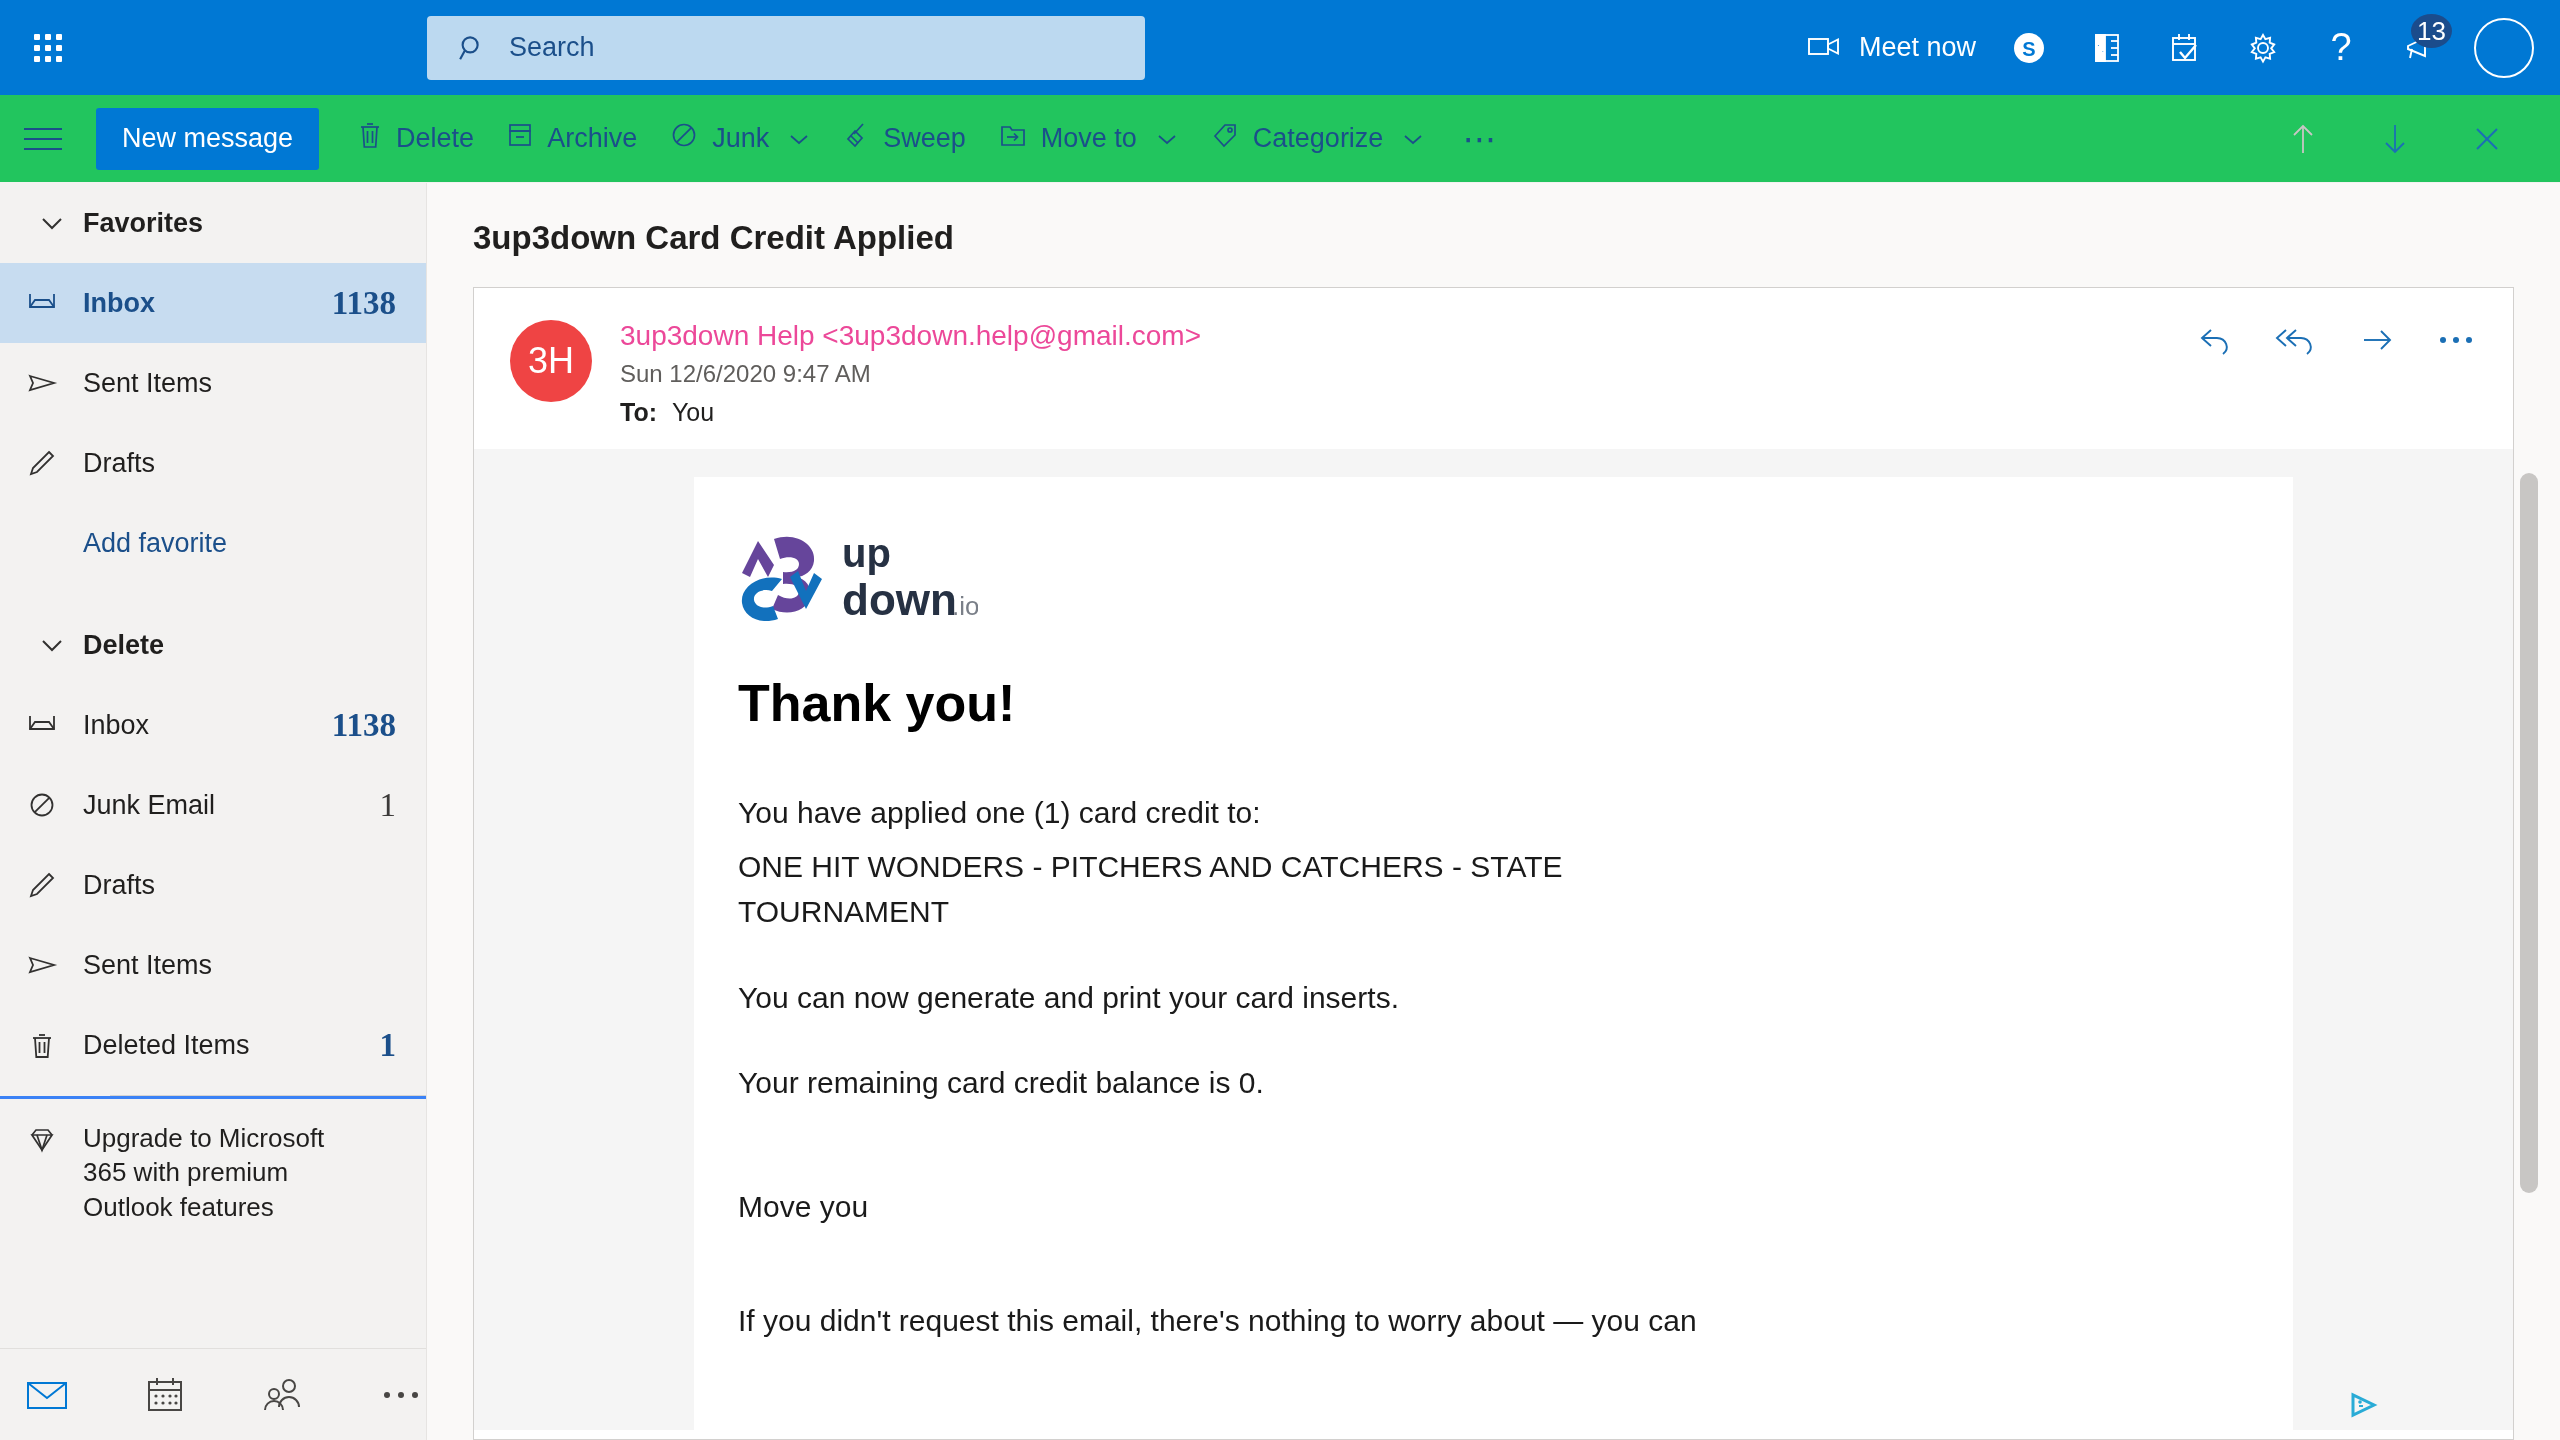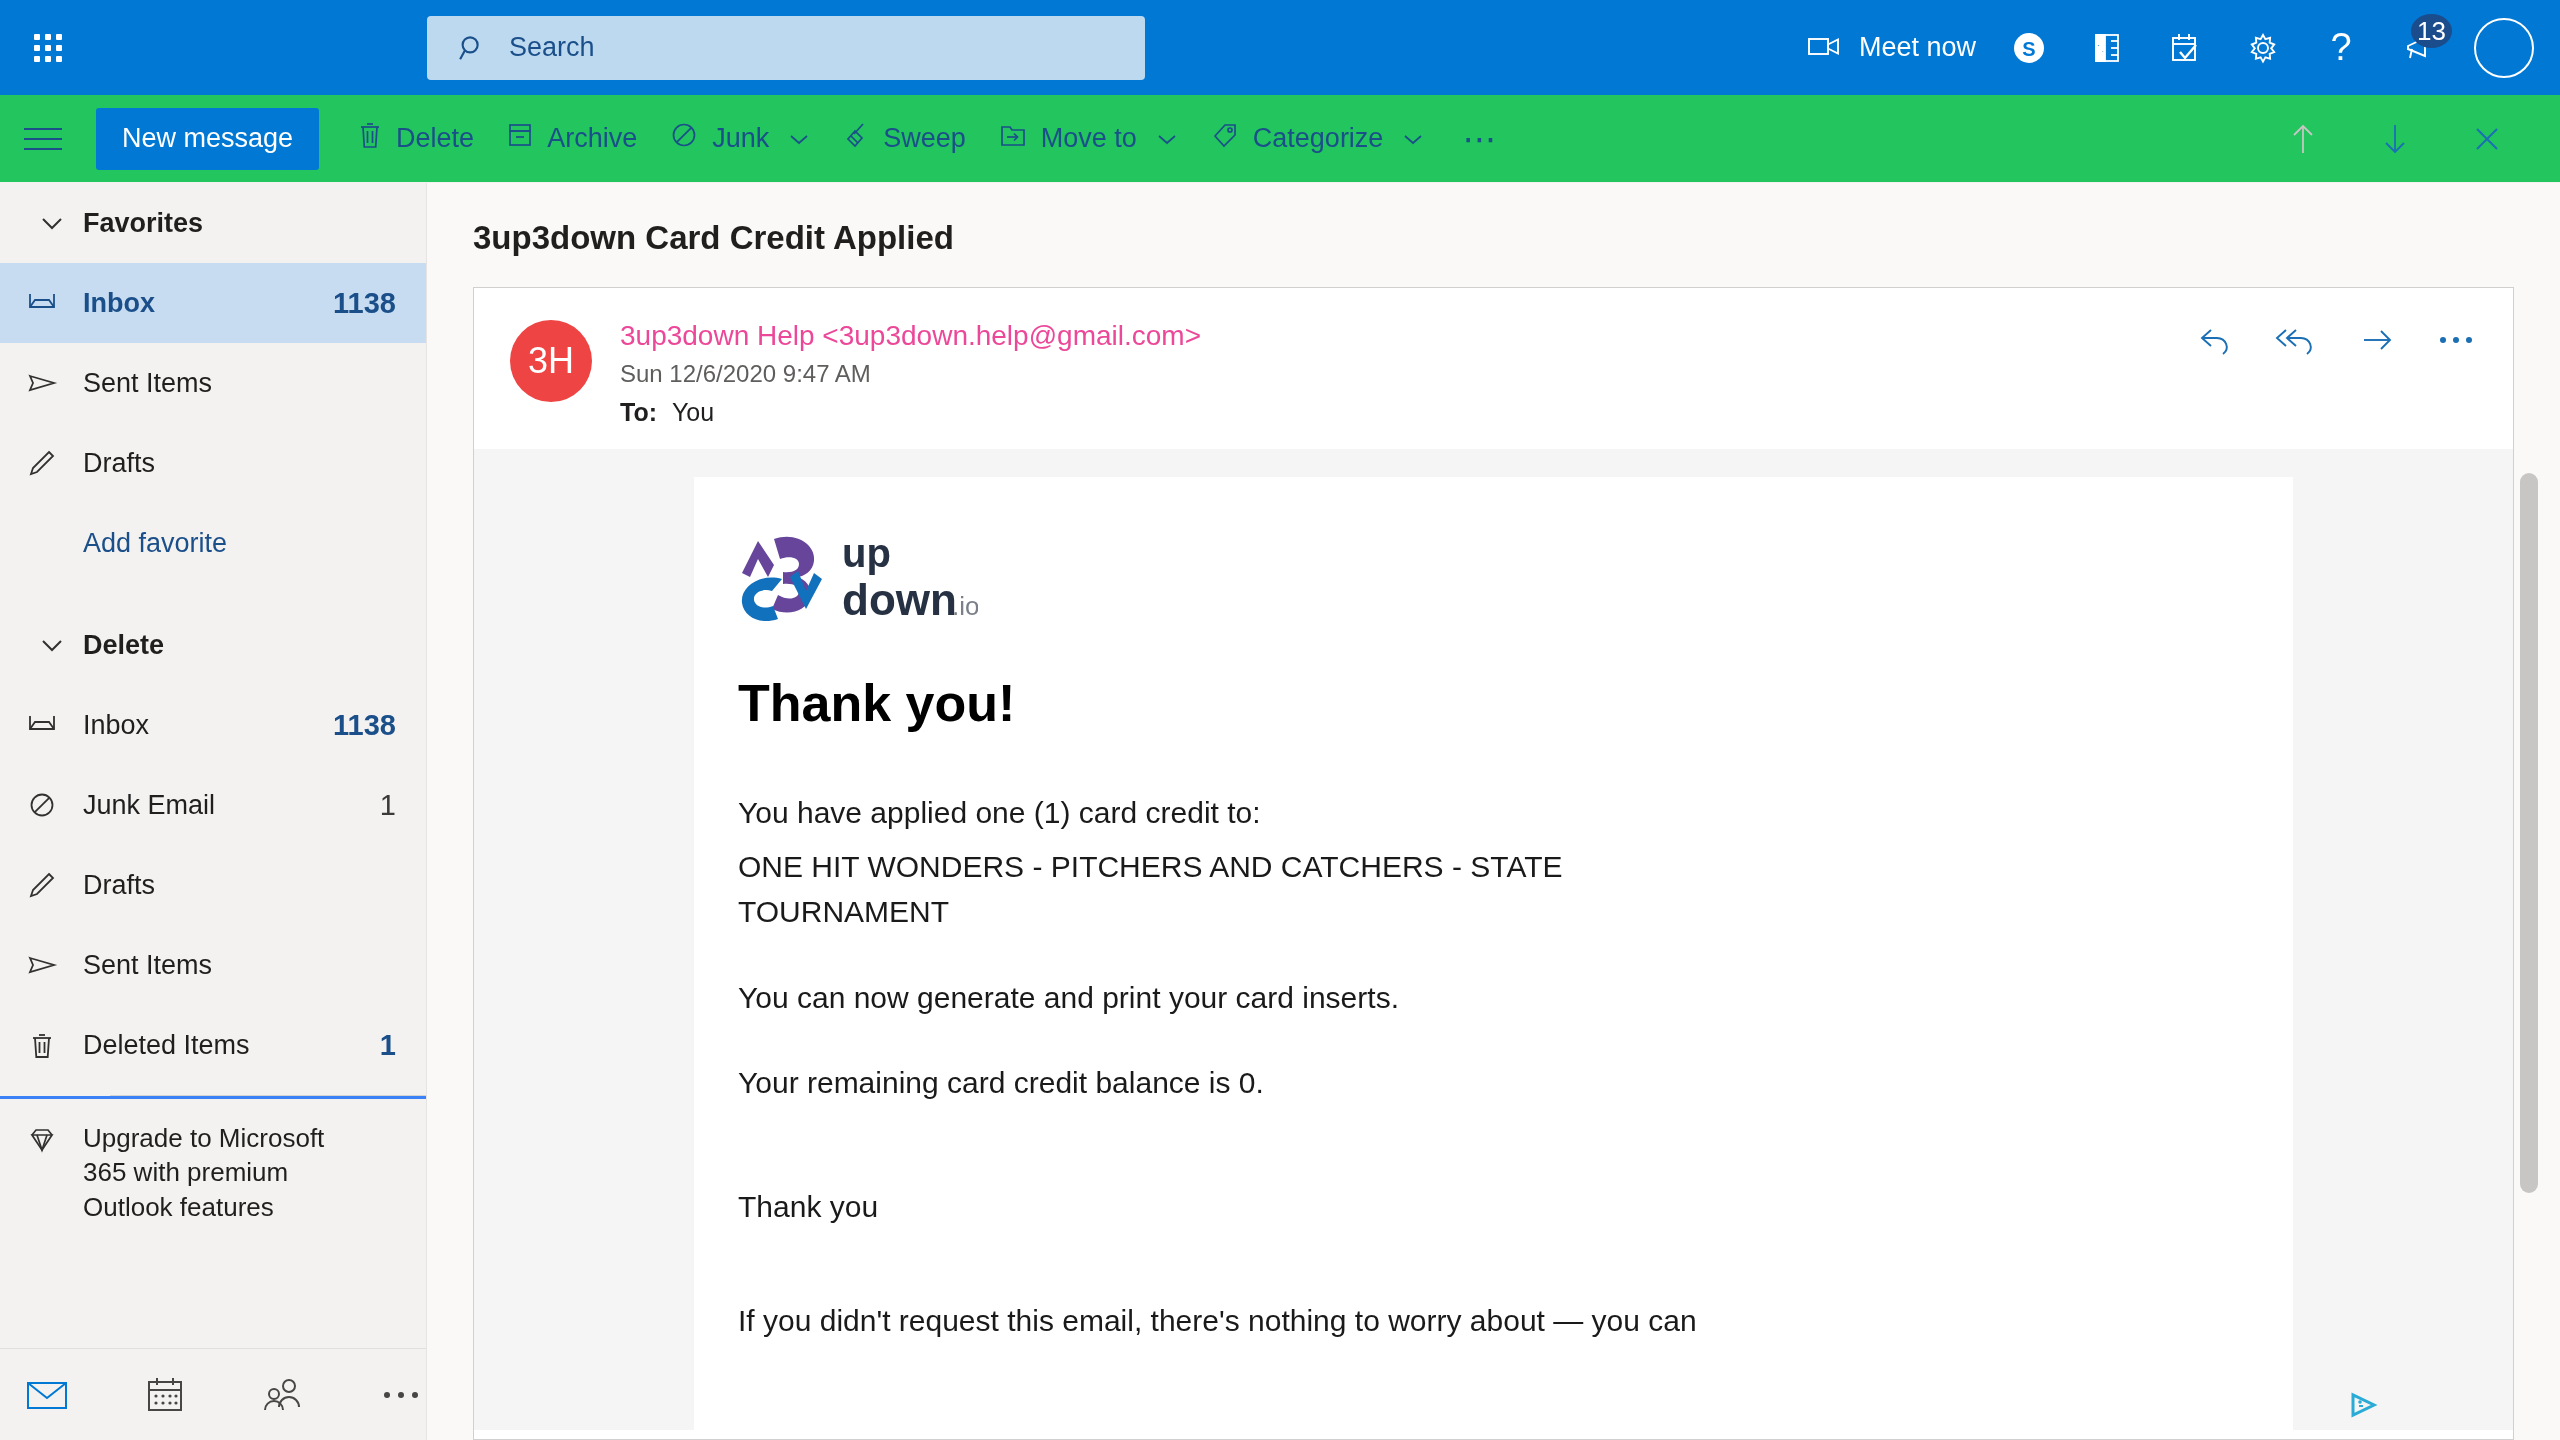--- a/index.html
+++ b/index.html
@@ -176,23 +176,24 @@
     cursor: pointer;
     position: relative;
   }
   .nav-item .nicon { width: 83px; display: flex; justify-content: center; align-items: center; }
   .nav-item .nlabel {
     flex: 1;
     font-size: 27px;
     color: #201f1e;
   }
   .nav-item .ncount {
-    font-size: 29px;
+    font-size: 33px;
     color: #1b4f8a;
     font-weight: bold;
+    font-family: Liberation Serif, serif;
   }
   .nav-item .ncount.muted { color: #3b3a39; font-weight: normal; }
   .nav-item.selected { background: #c7dcf0; }
   .nav-item.selected .nlabel { color: #1b4f8a; font-weight: bold; }
   .nav-item.link-item .nlabel { color: #1b4f8a; }
   .nav-divider {
     border: none;
     border-top: 1px solid #d6d4d2;
     margin: 10px 0 0 110px;
   }
@@ -778,21 +779,21 @@
           </div>
 
           <div id="thankyou-heading">Thank you!</div>
 
           <div class="body-p" style="margin-bottom:10px;">You have applied one (1) card credit to:</div>
           <div class="body-p" id="applied-target" style="max-width:960px;">ONE HIT WONDERS - PITCHERS AND CATCHERS - STATE TOURNAMENT</div>
 
           <div class="body-p">You can now generate and print your card inserts.</div>
           <div class="body-p">Your remaining card credit balance is 0.</div>
 
-          <div class="body-p" id="thankyou-sign">Thank you</div>
+          <div class="body-p" id="thankyou-sign">Move you</div>
 
           <div id="footer-note">If you didn't request this email, there's nothing to worry about — you can</div>
         </div>
       </div>
     </div>
 
     <div id="pane-scrollbar">
       <div id="pane-thumb"></div>
     </div>
 

